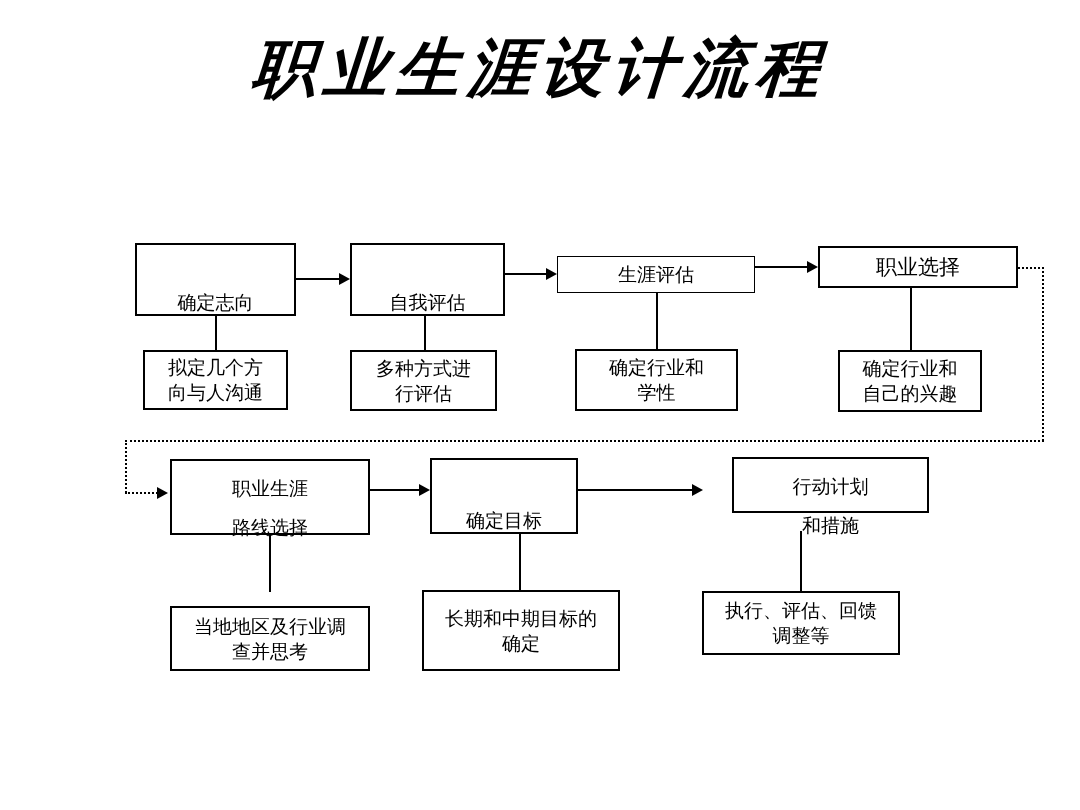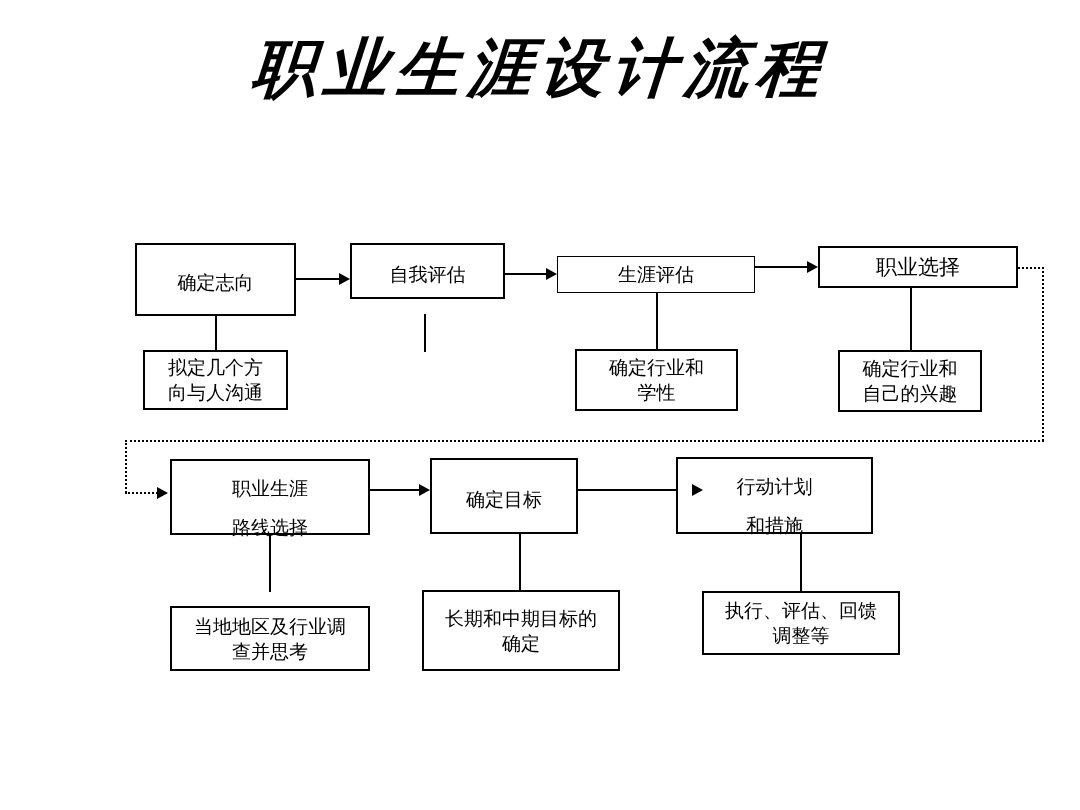--- a/index.html
+++ b/index.html
@@ -56,21 +56,21 @@
     z-index: 3;
   }
   .box .txt {
     display: block;
     width: 100%;
     white-space: pre-line;
   }
 
   
   .stage {
-    justify-content: center;
+    justify-content: flex-end;
     padding-top: 6px;
     font-size: 19px;
     line-height: 1.28;
   }
   .stage.thin { border-width: 1.5px; }
   .stage.thick { border-width: 2.5px; }
 
   
   .stage.spaced {
     justify-content: flex-start;
@@ -122,37 +122,41 @@
 <body>
 
 <div id="canvas">
 
   <div class="title">职业生涯设计流程</div>
 
   <div class="box stage" style="left:135px; top:243px; width:161px; height:73px;">
     <span class="txt">确定志向</span>
   </div>
 
-  <div class="box stage" style="left:350px; top:243px; width:155px; height:56px;">
+  <div class="box stage" style="left:350px; top:243px; width:155px; height:73px;">
     <span class="txt">自我评估</span>
   </div>
 
   <div class="box stage thin" style="left:557px; top:256px; width:198px; height:37px; justify-content:center; padding-top:0;">
     <span class="txt">生涯评估</span>
   </div>
 
   <div class="box stage thick" style="left:818px; top:246px; width:200px; height:42px; justify-content:center; padding-top:0; font-size:21px;">
     <span class="txt">职业选择</span>
   </div>
 
   <div class="box detail" style="left:143px; top:350px; width:145px; height:60px;">
     <span class="txt">拟定几个方
 向与人沟通</span>
   </div>
 
+  <div class="box detail" style="left:350px; top:350px; width:147px; height:61px;">
+    <span class="txt">多种方式进
+行评估</span>
+  </div>
 
   <div class="box detail" style="left:575px; top:349px; width:163px; height:62px;">
     <span class="txt">确定行业和
 学性</span>
   </div>
 
   <div class="box detail" style="left:838px; top:350px; width:144px; height:62px;">
     <span class="txt">确定行业和
 自己的兴趣</span>
   </div>
@@ -180,21 +184,21 @@
 
   <div class="box stage spaced" style="left:170px; top:459px; width:200px; height:76px;">
     <span class="txt">职业生涯
 路线选择</span>
   </div>
 
   <div class="box stage" style="left:430px; top:458px; width:148px; height:76px;">
     <span class="txt">确定目标</span>
   </div>
 
-  <div class="box stage spaced" style="left:676px; top:457px; width:197px; height:77px;">
+  <div class="box stage spaced" style="left:732px; top:457px; width:197px; height:56px;">
     <span class="txt">行动计划
 和措施</span>
   </div>
 
   <div class="box detail" style="left:170px; top:590px; width:200px; height:65px;margin-top:16px;">
     <span class="txt">当地地区及行业调
 查并思考</span>
   </div>
 
   <div class="box detail" style="left:422px; top:590px; width:198px; height:81px;">

